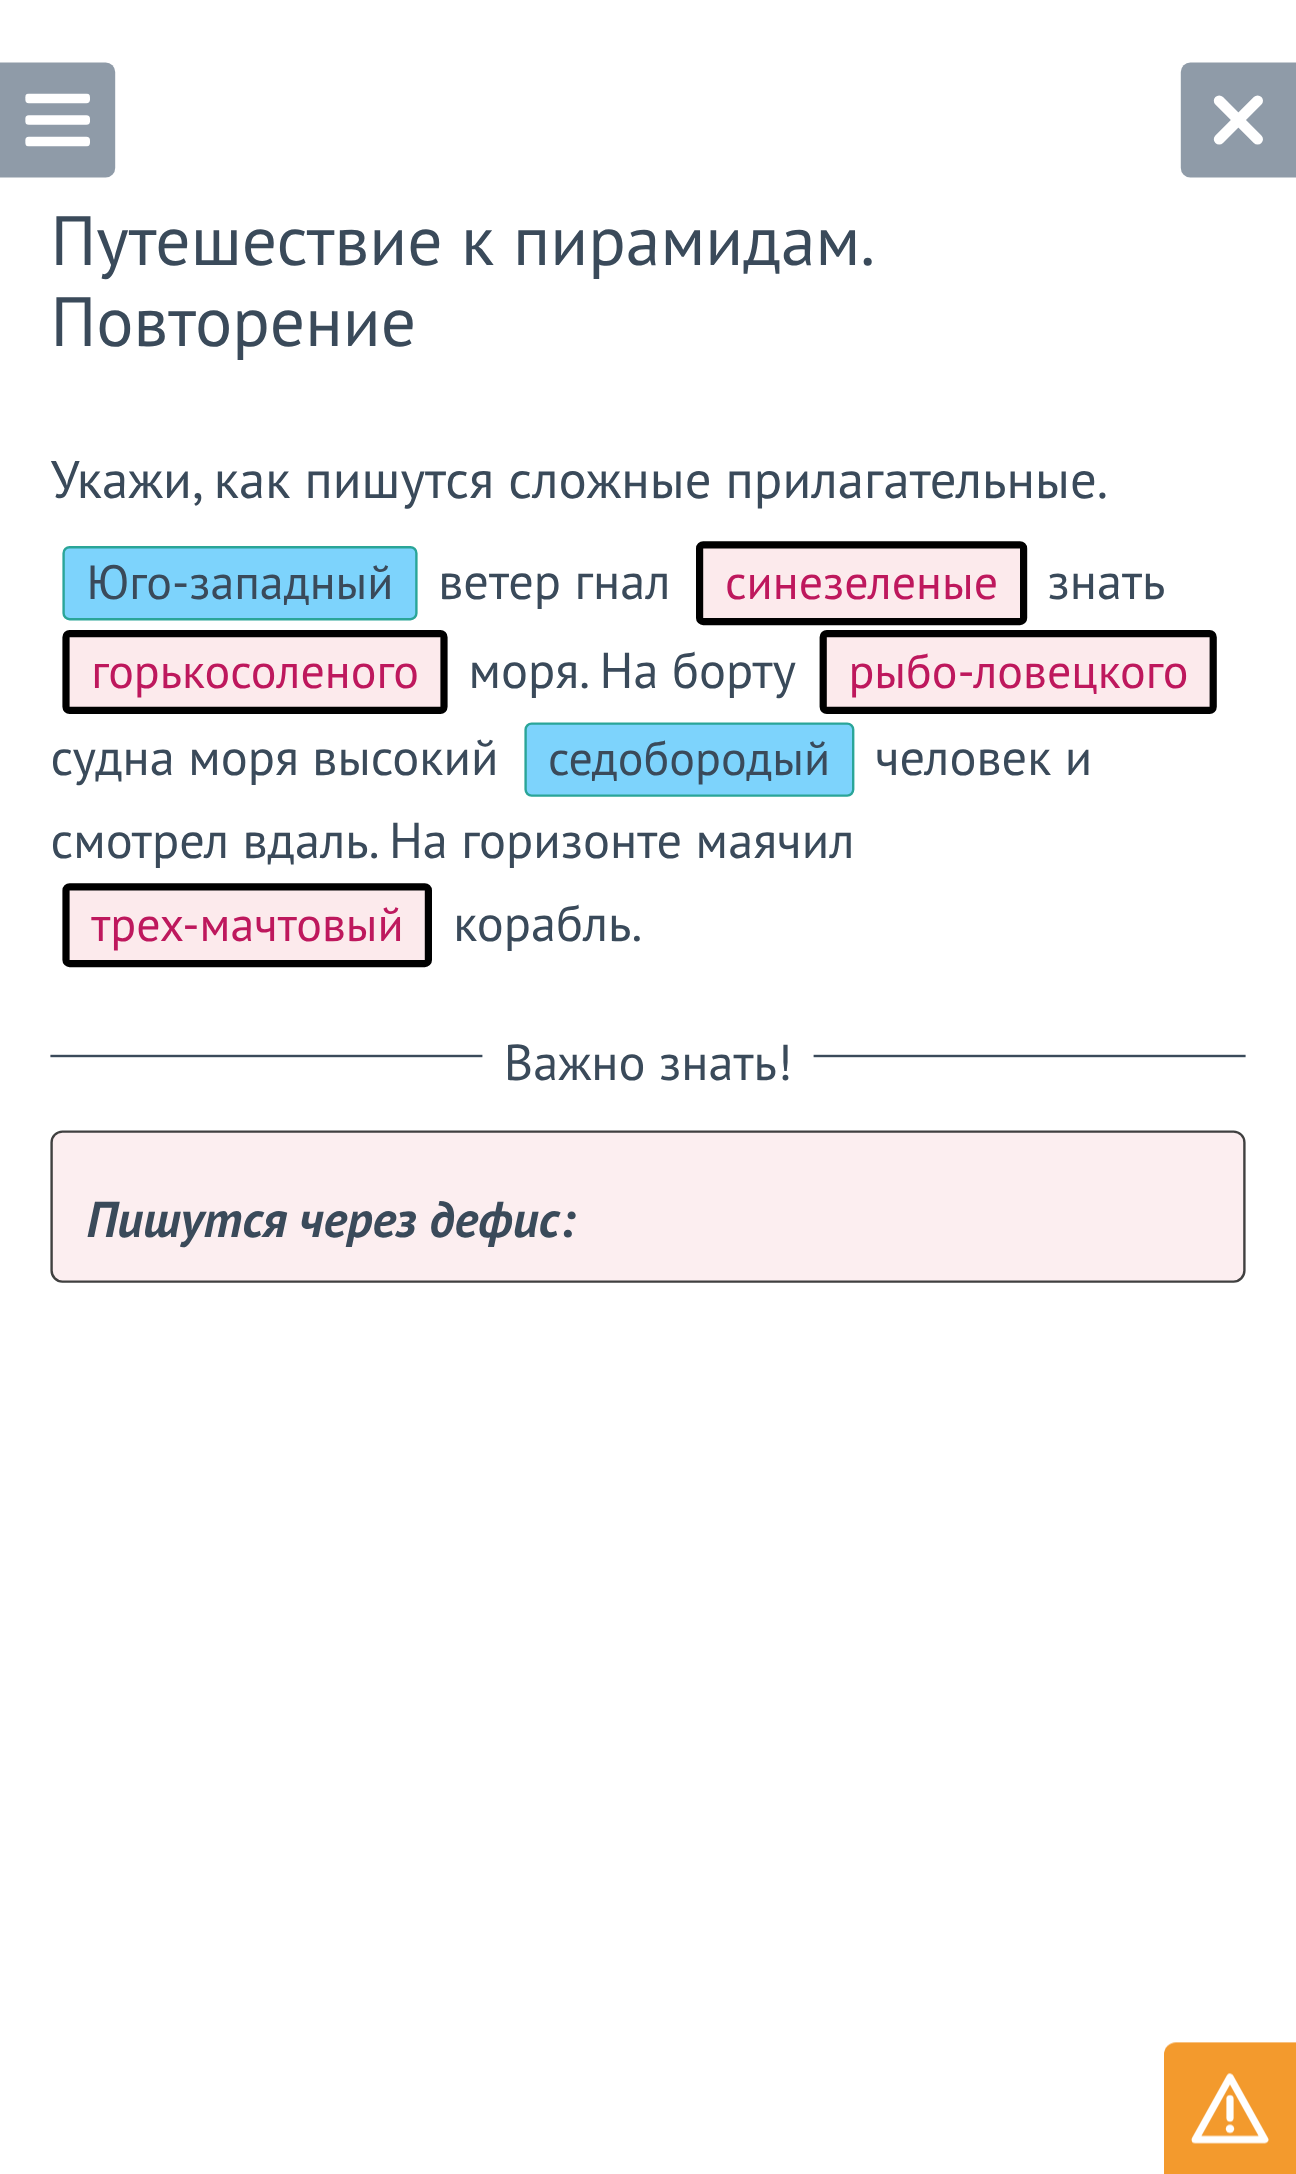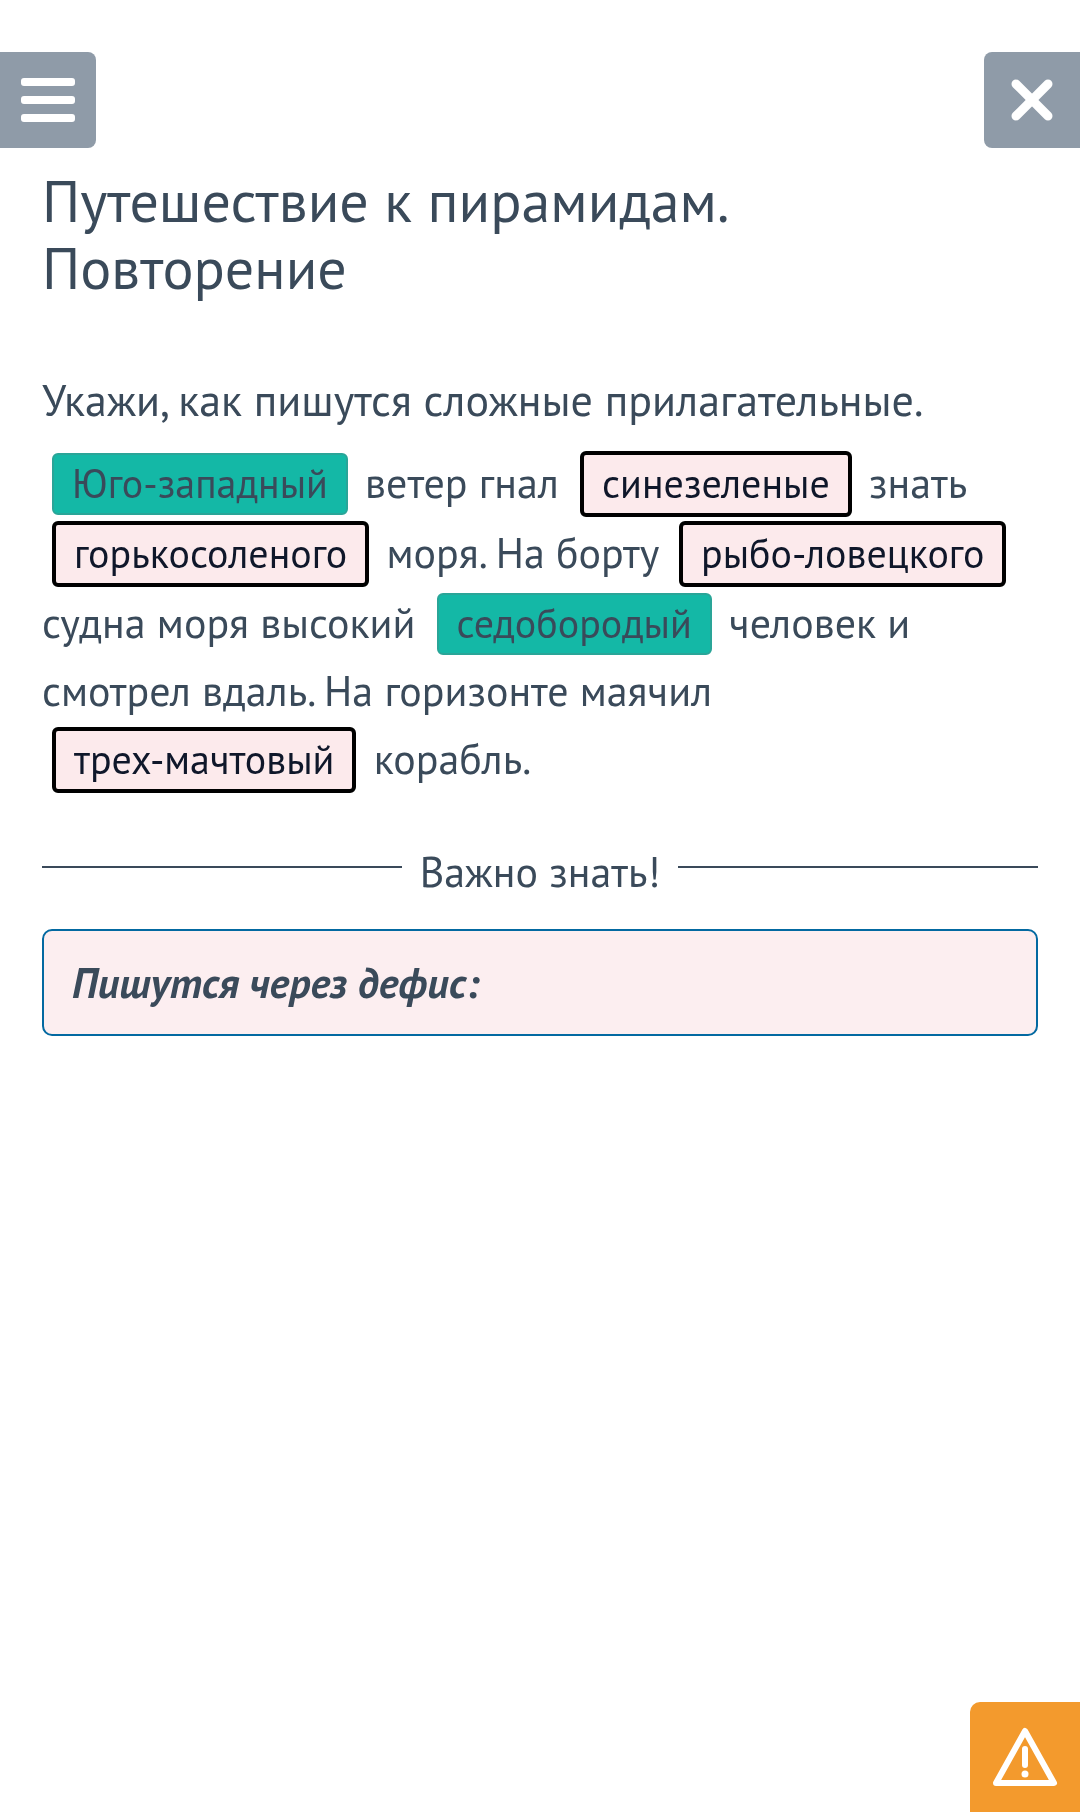--- a/index.html
+++ b/index.html
@@ -58,52 +58,52 @@
   .chip {
     display: inline-block;
     padding: 2px 18px 4px 18px;
     border-radius: 6px;
     font-size: 40px;
     vertical-align: baseline;
     margin: 2px 6px 2px 10px;
     line-height: 1.3;
   }
   .chip.correct {
-    background: #14b8a6;
+    background: #7dd3fc;
     border: 2px solid #2aa598;
     color: #3a4a5a;
   }
   .chip.wrong {
     background: #fceaec;
-    border: 4px solid #000000;
-    color: #0f172a;
+    border: 6px solid #000000;
+    color: #be185d;
   }
   .divider-row {
     display: flex;
     align-items: center;
     gap: 18px;
     margin: 30px 0 30px 0;
   }
   .divider-line {
     flex: 1;
     height: 2px;
     background: #3a4a5a;
     margin-top: -10px;
   }
   .divider-text {
     font-size: 42px;
     color: #3a4a5a;
     text-align: center;
     line-height: 1.3;
   }
   .info-box {
-    border: 2px solid #0369a1;
+    border: 2px solid #404040;
     background: #fceef0;
     border-radius: 10px;
-    padding: 24px 28px 0 28px;
+    padding: 44px 28px 0 28px;
     margin-bottom: 40px;
   }
   .info-title {
     font-size: 42px;
     font-weight: 700;
     font-style: italic;
     color: #3a4a5a;
     margin-bottom: 24px;
   }
   .info-list {

